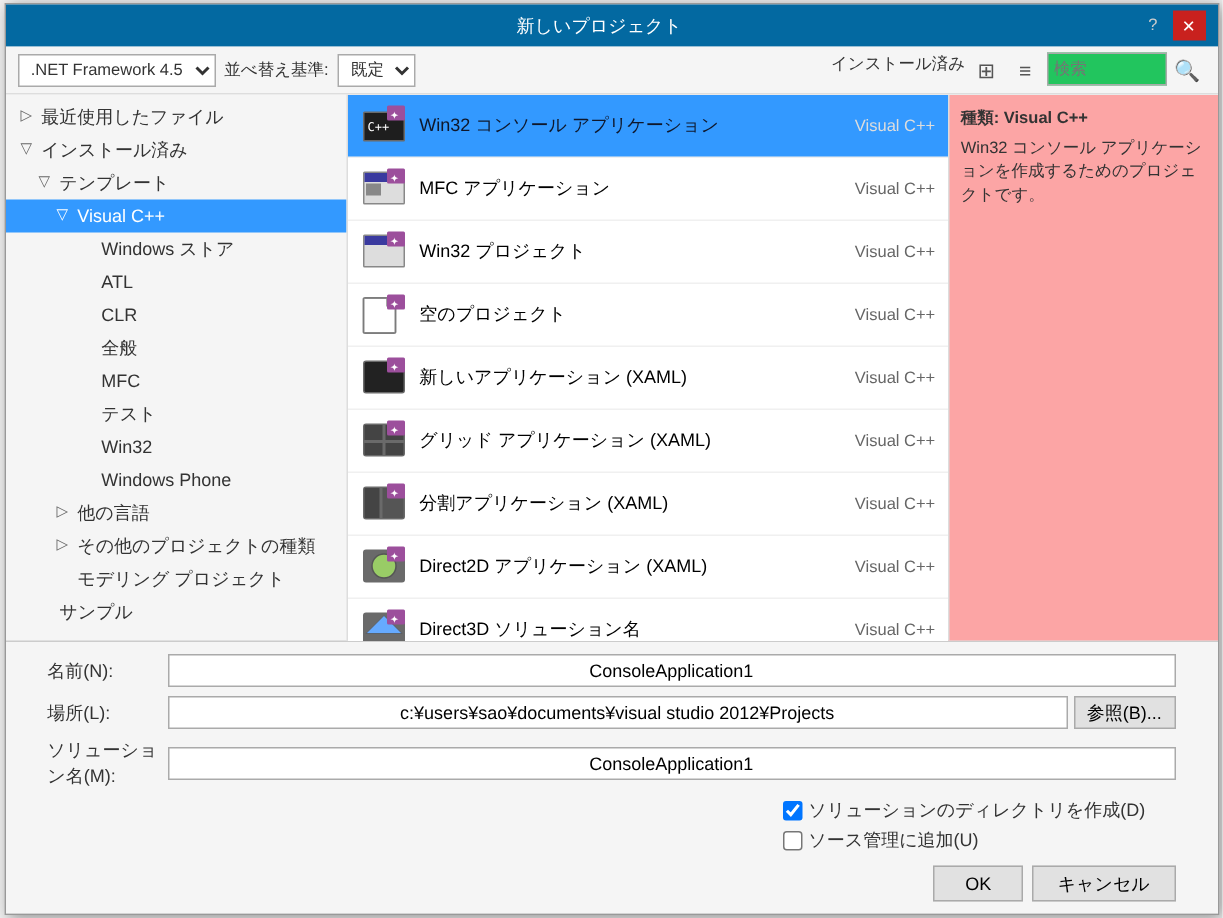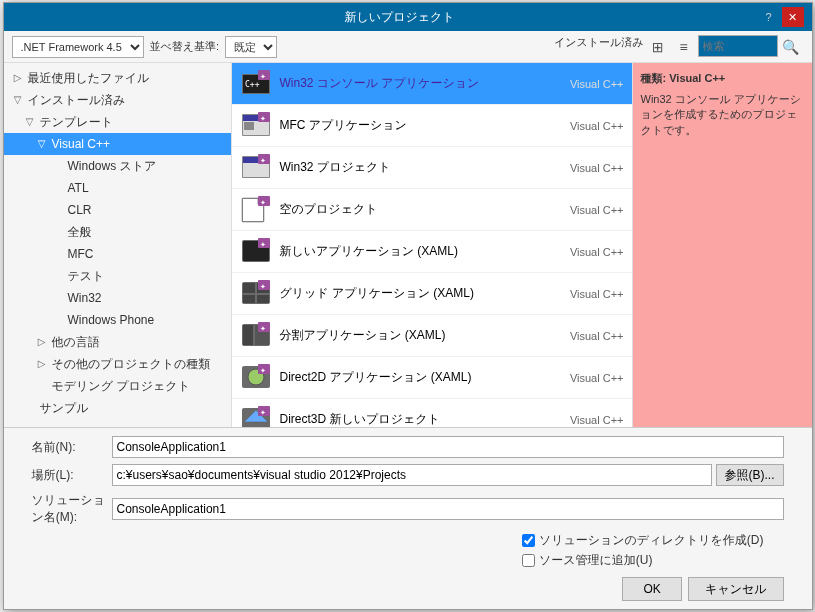--- a/index.html
+++ b/index.html
@@ -116,21 +116,21 @@
       cursor: pointer;
       border: 1px solid transparent;
       font-size: 14px;
       color: #555;
     }
 
     .toolbar-search {
       height: 22px;
       font-size: 11px;
       border: 1px solid #aaa;
-      background: #0369a1;
+      background: #22c55e;
       padding: 0 4px;
       width: 80px;
     }
 
     
     .middle {
       display: flex;
       flex: 1;
       overflow: hidden;
     }
@@ -218,21 +218,21 @@
       width: 32px;
       height: 32px;
     }
 
     .project-name {
       flex: 1;
       font-size: 12px;
     }
 
     .project-item:first-child .project-name {
-      color: #4c1d95;
+      color: #0f172a;
     }
 
     .project-tag {
       font-size: 11px;
       color: #666;
       width: 80px;
       text-align: right;
     }
 
     .project-item:first-child .project-tag {
@@ -281,20 +281,21 @@
       flex-shrink: 0;
     }
 
     .form-input {
       flex: 1;
       height: 22px;
       border: 1px solid #aaa;
       font-size: 12px;
       padding: 0 4px;
       background: #fff;
+      text-align: center;
     }
 
     .form-input-with-btn {
       display: flex;
       flex: 1;
       gap: 4px;
     }
 
     .form-input-with-btn .form-input {
       flex: 1;
@@ -589,21 +590,21 @@
 
           <div class="project-item">
             <div class="project-icon">
               <svg viewBox="0 0 32 32">
                 <rect x="2" y="4" width="28" height="22" rx="2" fill="#6a6a6a"></rect>
                 <polygon points="16,6 28,18 4,18" fill="#6af" stroke="#555" stroke-width="0.5"></polygon>
                 <rect x="18" y="2" width="12" height="10" rx="1" fill="#9c4f9c"></rect>
                 <text x="20" y="11" font-size="7" fill="#fff" font-family="sans-serif">✦</text>
               </svg>
             </div>
-            <span class="project-name">Direct3D 新しいプロジェクト</span>
+            <span class="project-name">Direct3D ソリューション名</span>
             <span class="project-tag">Visual C++</span>
           </div>
 
         </div>
 
         <div class="info-panel">
           <div class="info-kind">種類: Visual C++</div>
           <div class="info-desc">Win32 コンソール アプリケーションを作成するためのプロジェクトです。</div>
         </div>
       </div>

